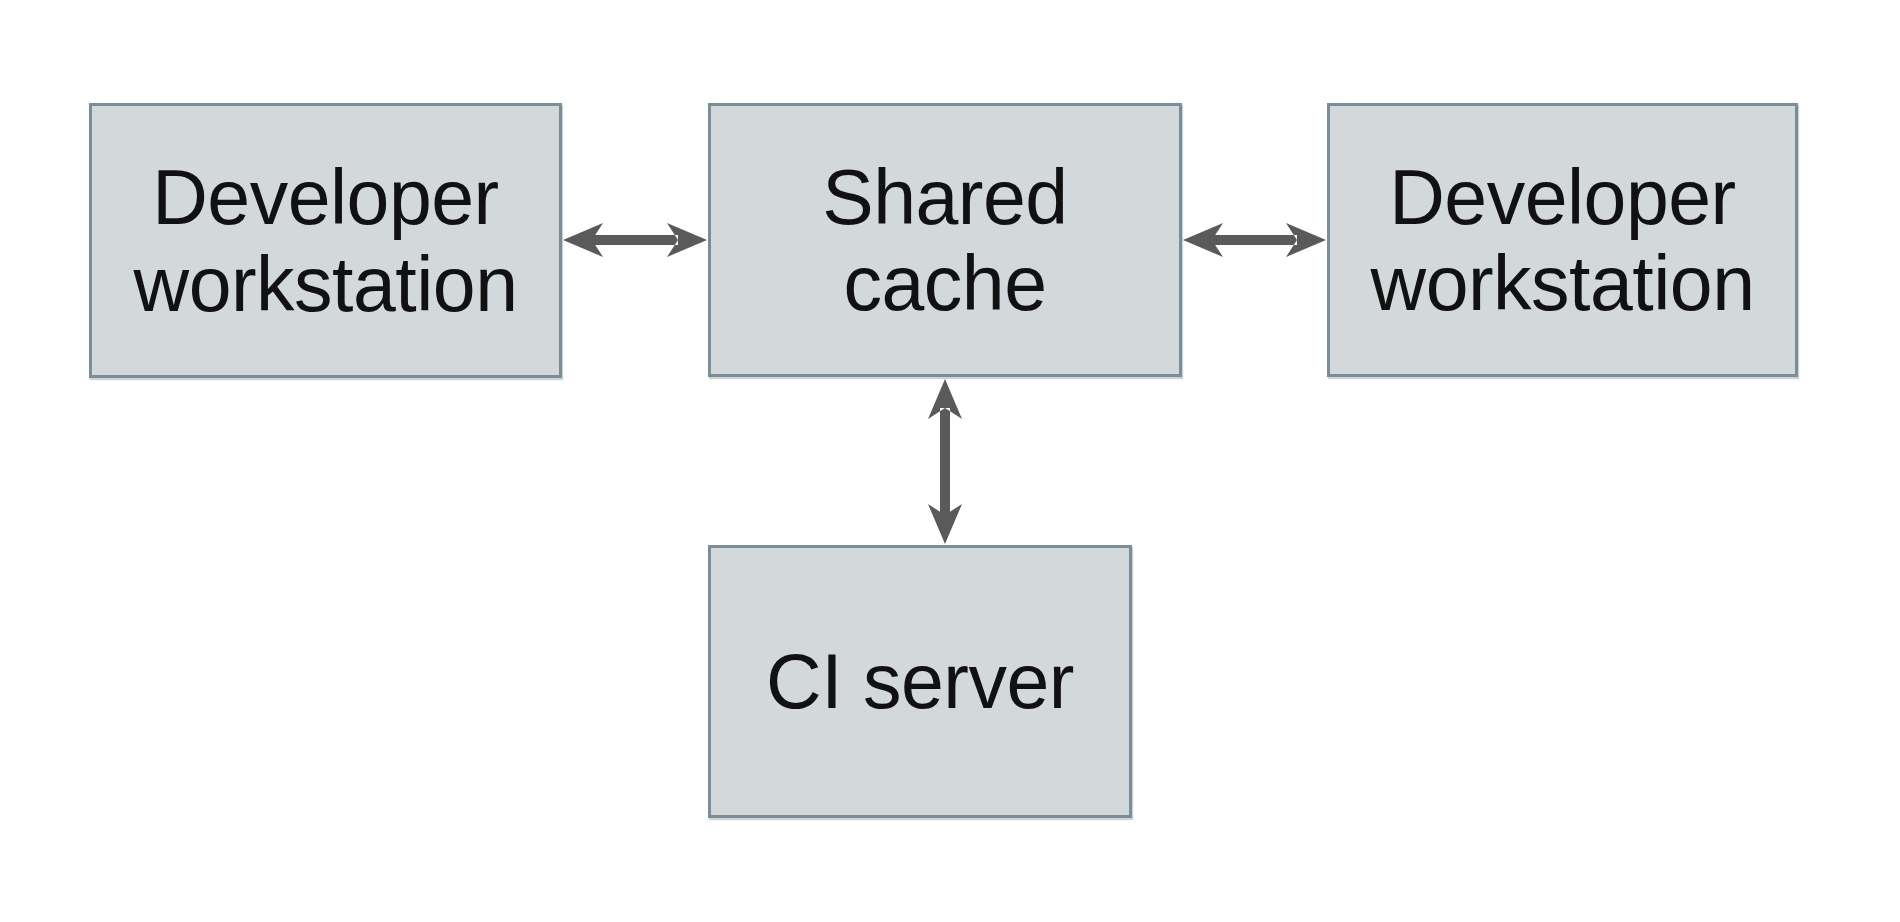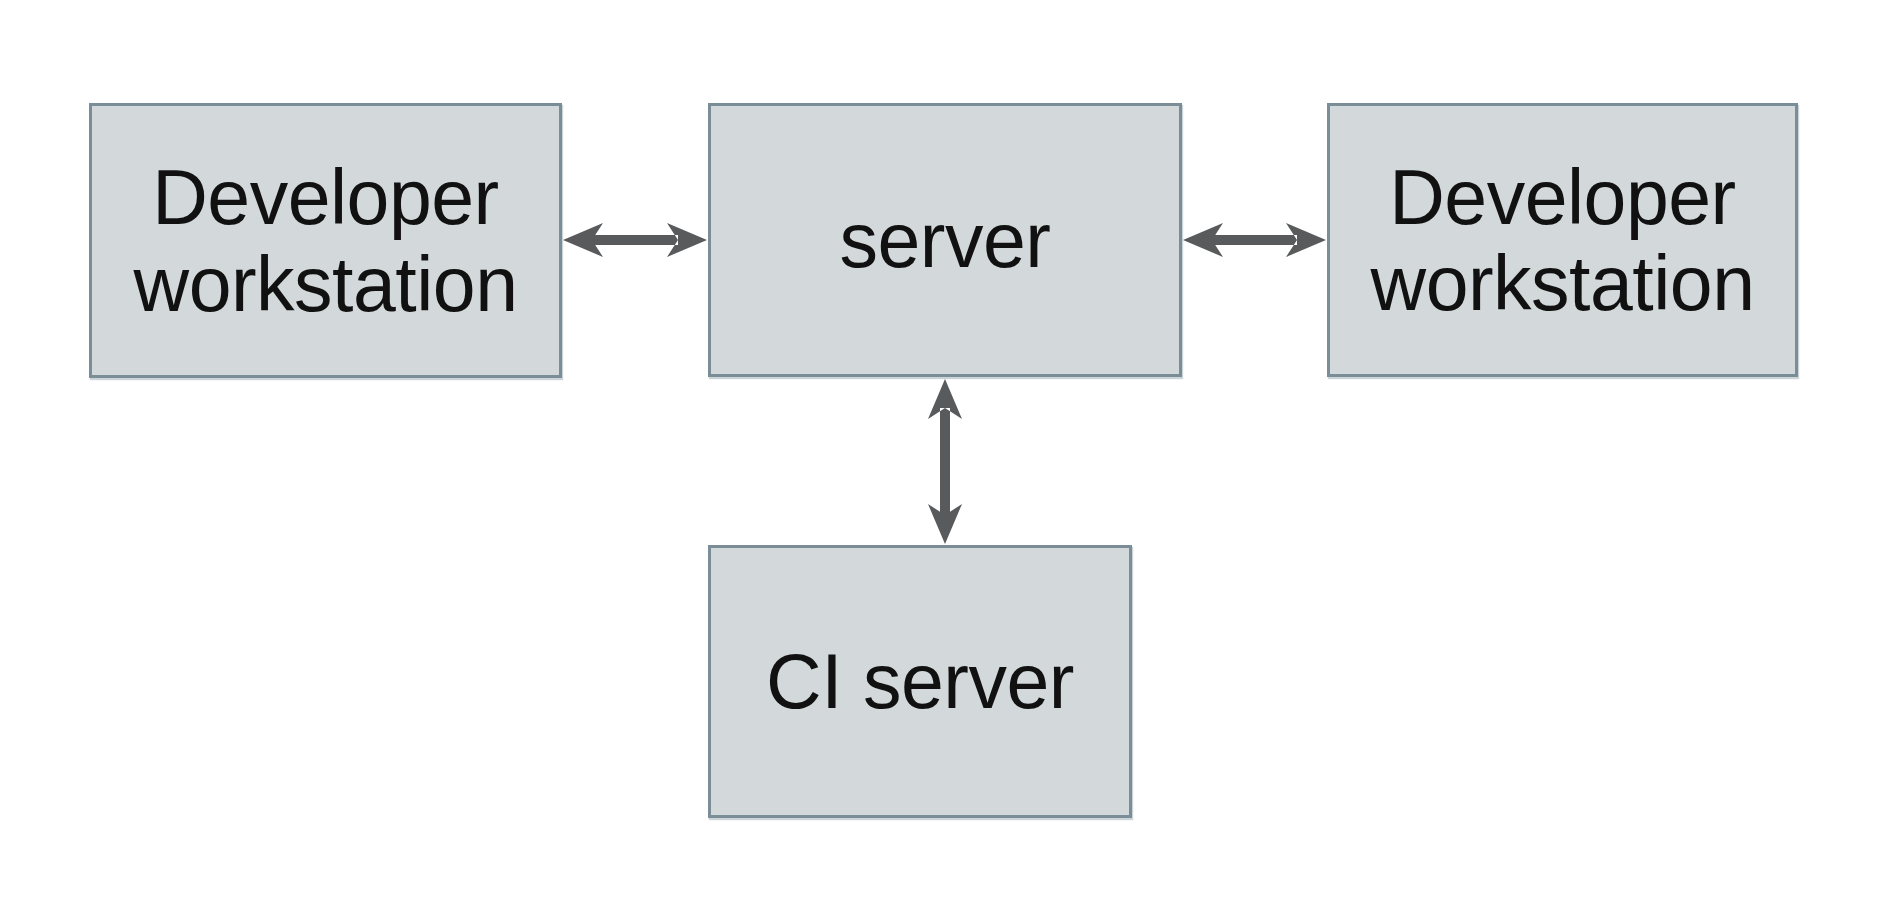--- a/index.html
+++ b/index.html
@@ -51,21 +51,22 @@
 <body>
 
 <div class="canvas">
 
   <div class="node node-left">
     <span class="node-line">Developer</span>
     <span class="node-line">workstation</span>
   </div>
 
   <div class="node node-center">
-    <span class="node-line">server</span>
+    <span class="node-line">Shared</span>
+    <span class="node-line">cache</span>
   </div>
 
   <div class="node node-right">
     <span class="node-line">Developer</span>
     <span class="node-line">workstation</span>
   </div>
 
   <div class="node node-ci">
     <span class="node-line">CI server</span>
   </div>

